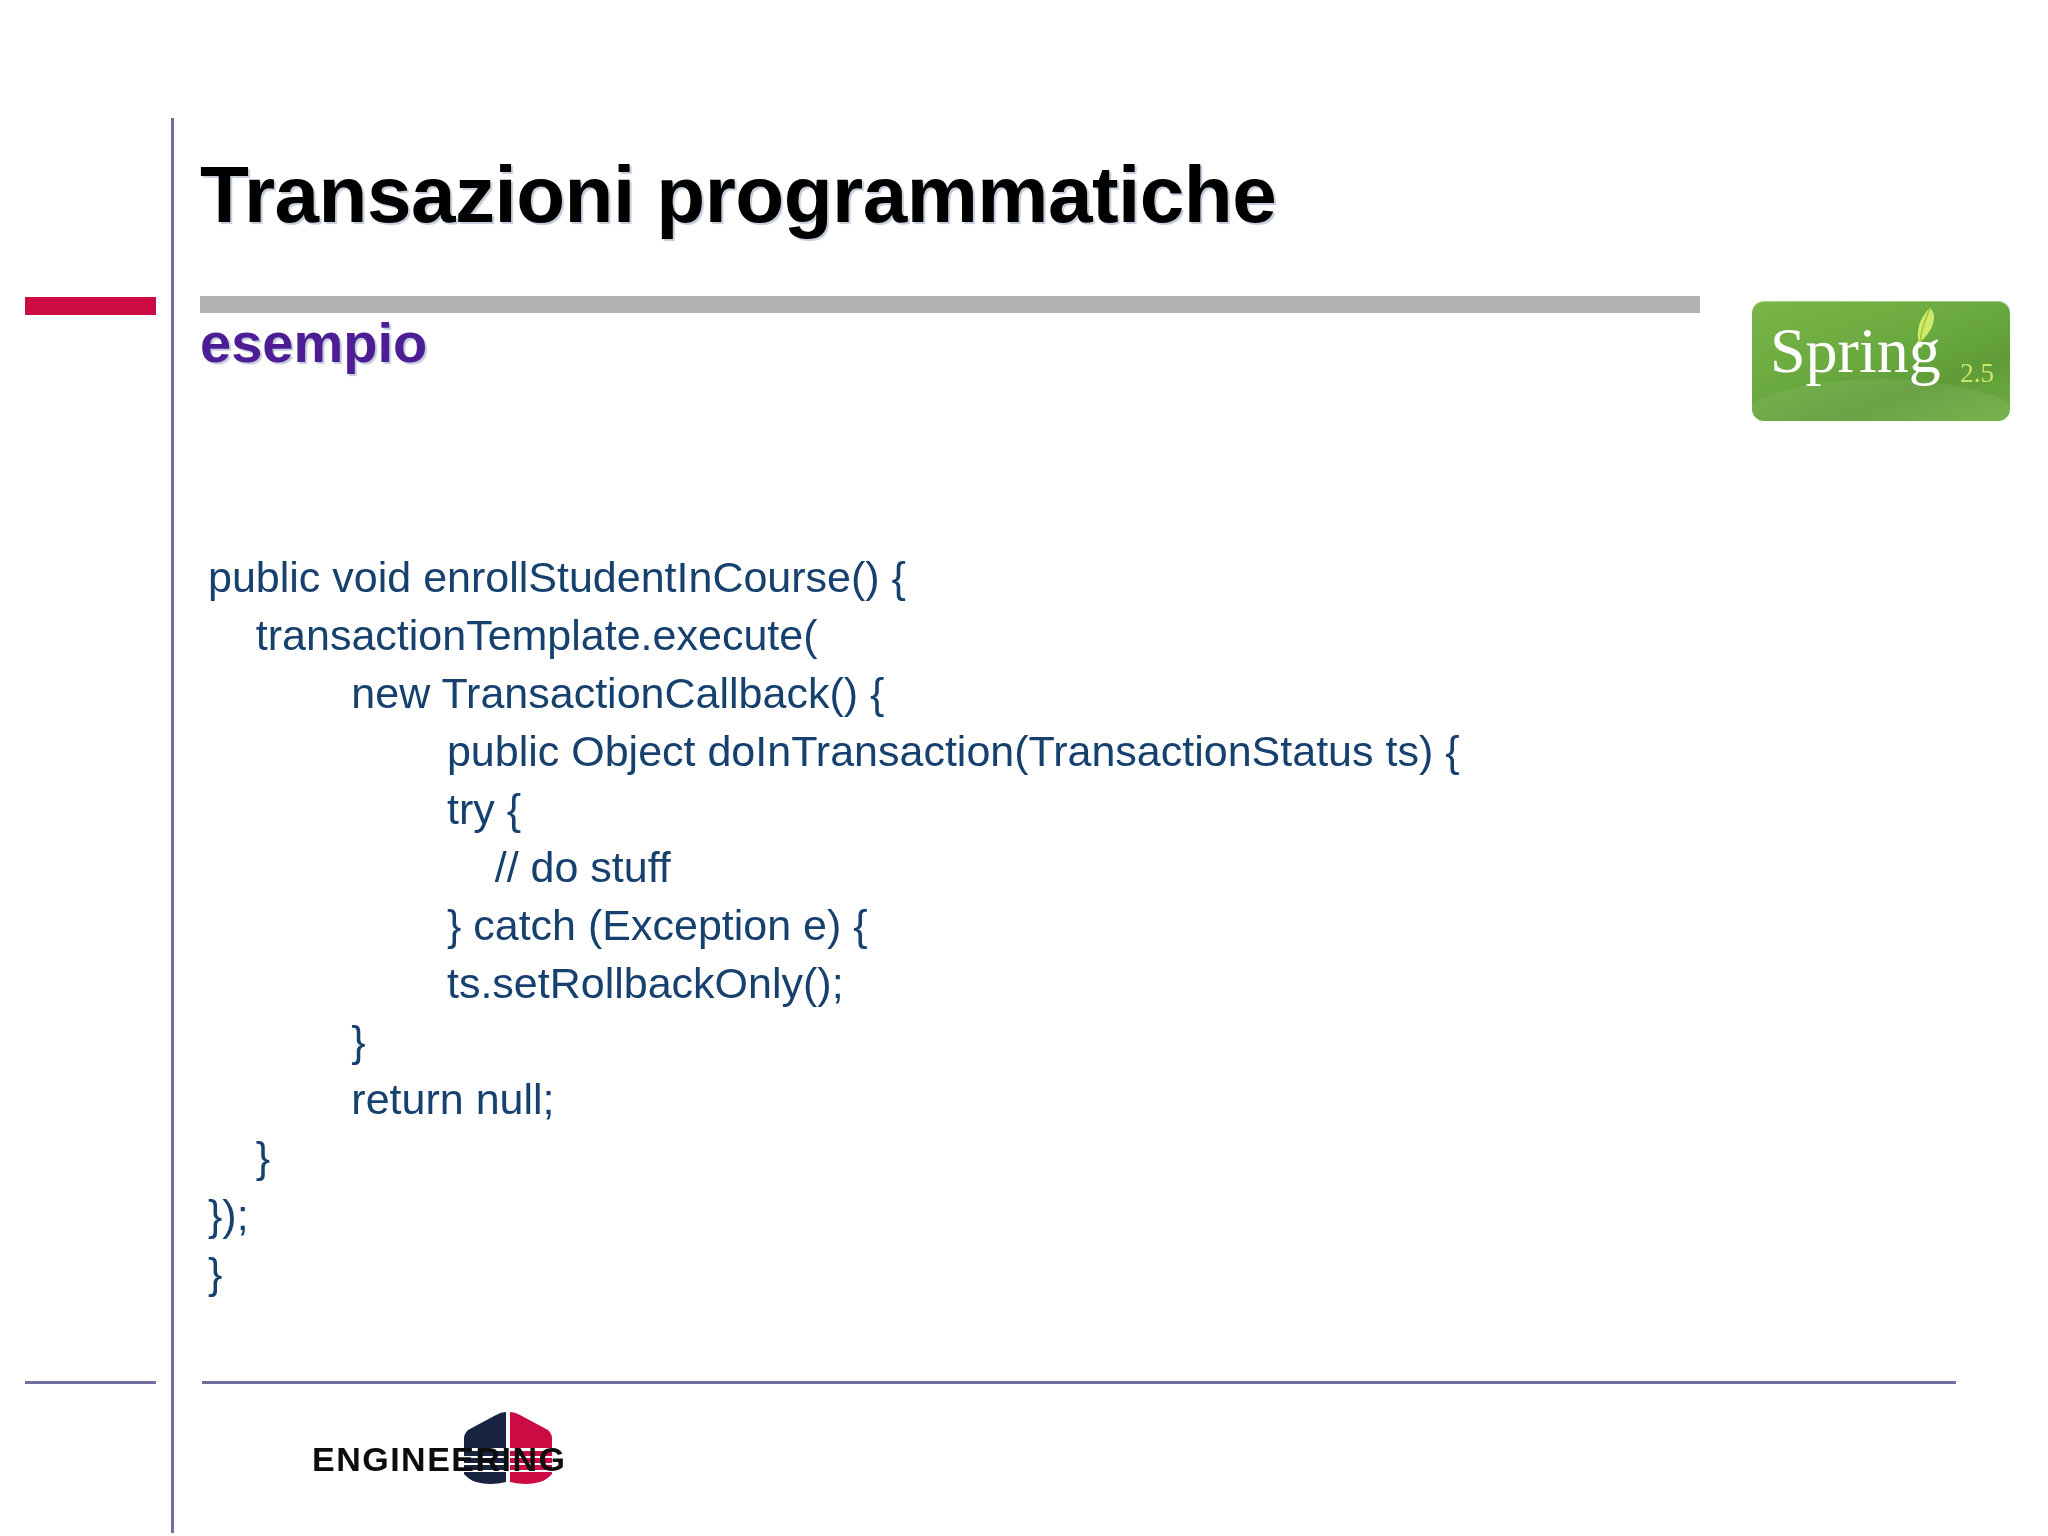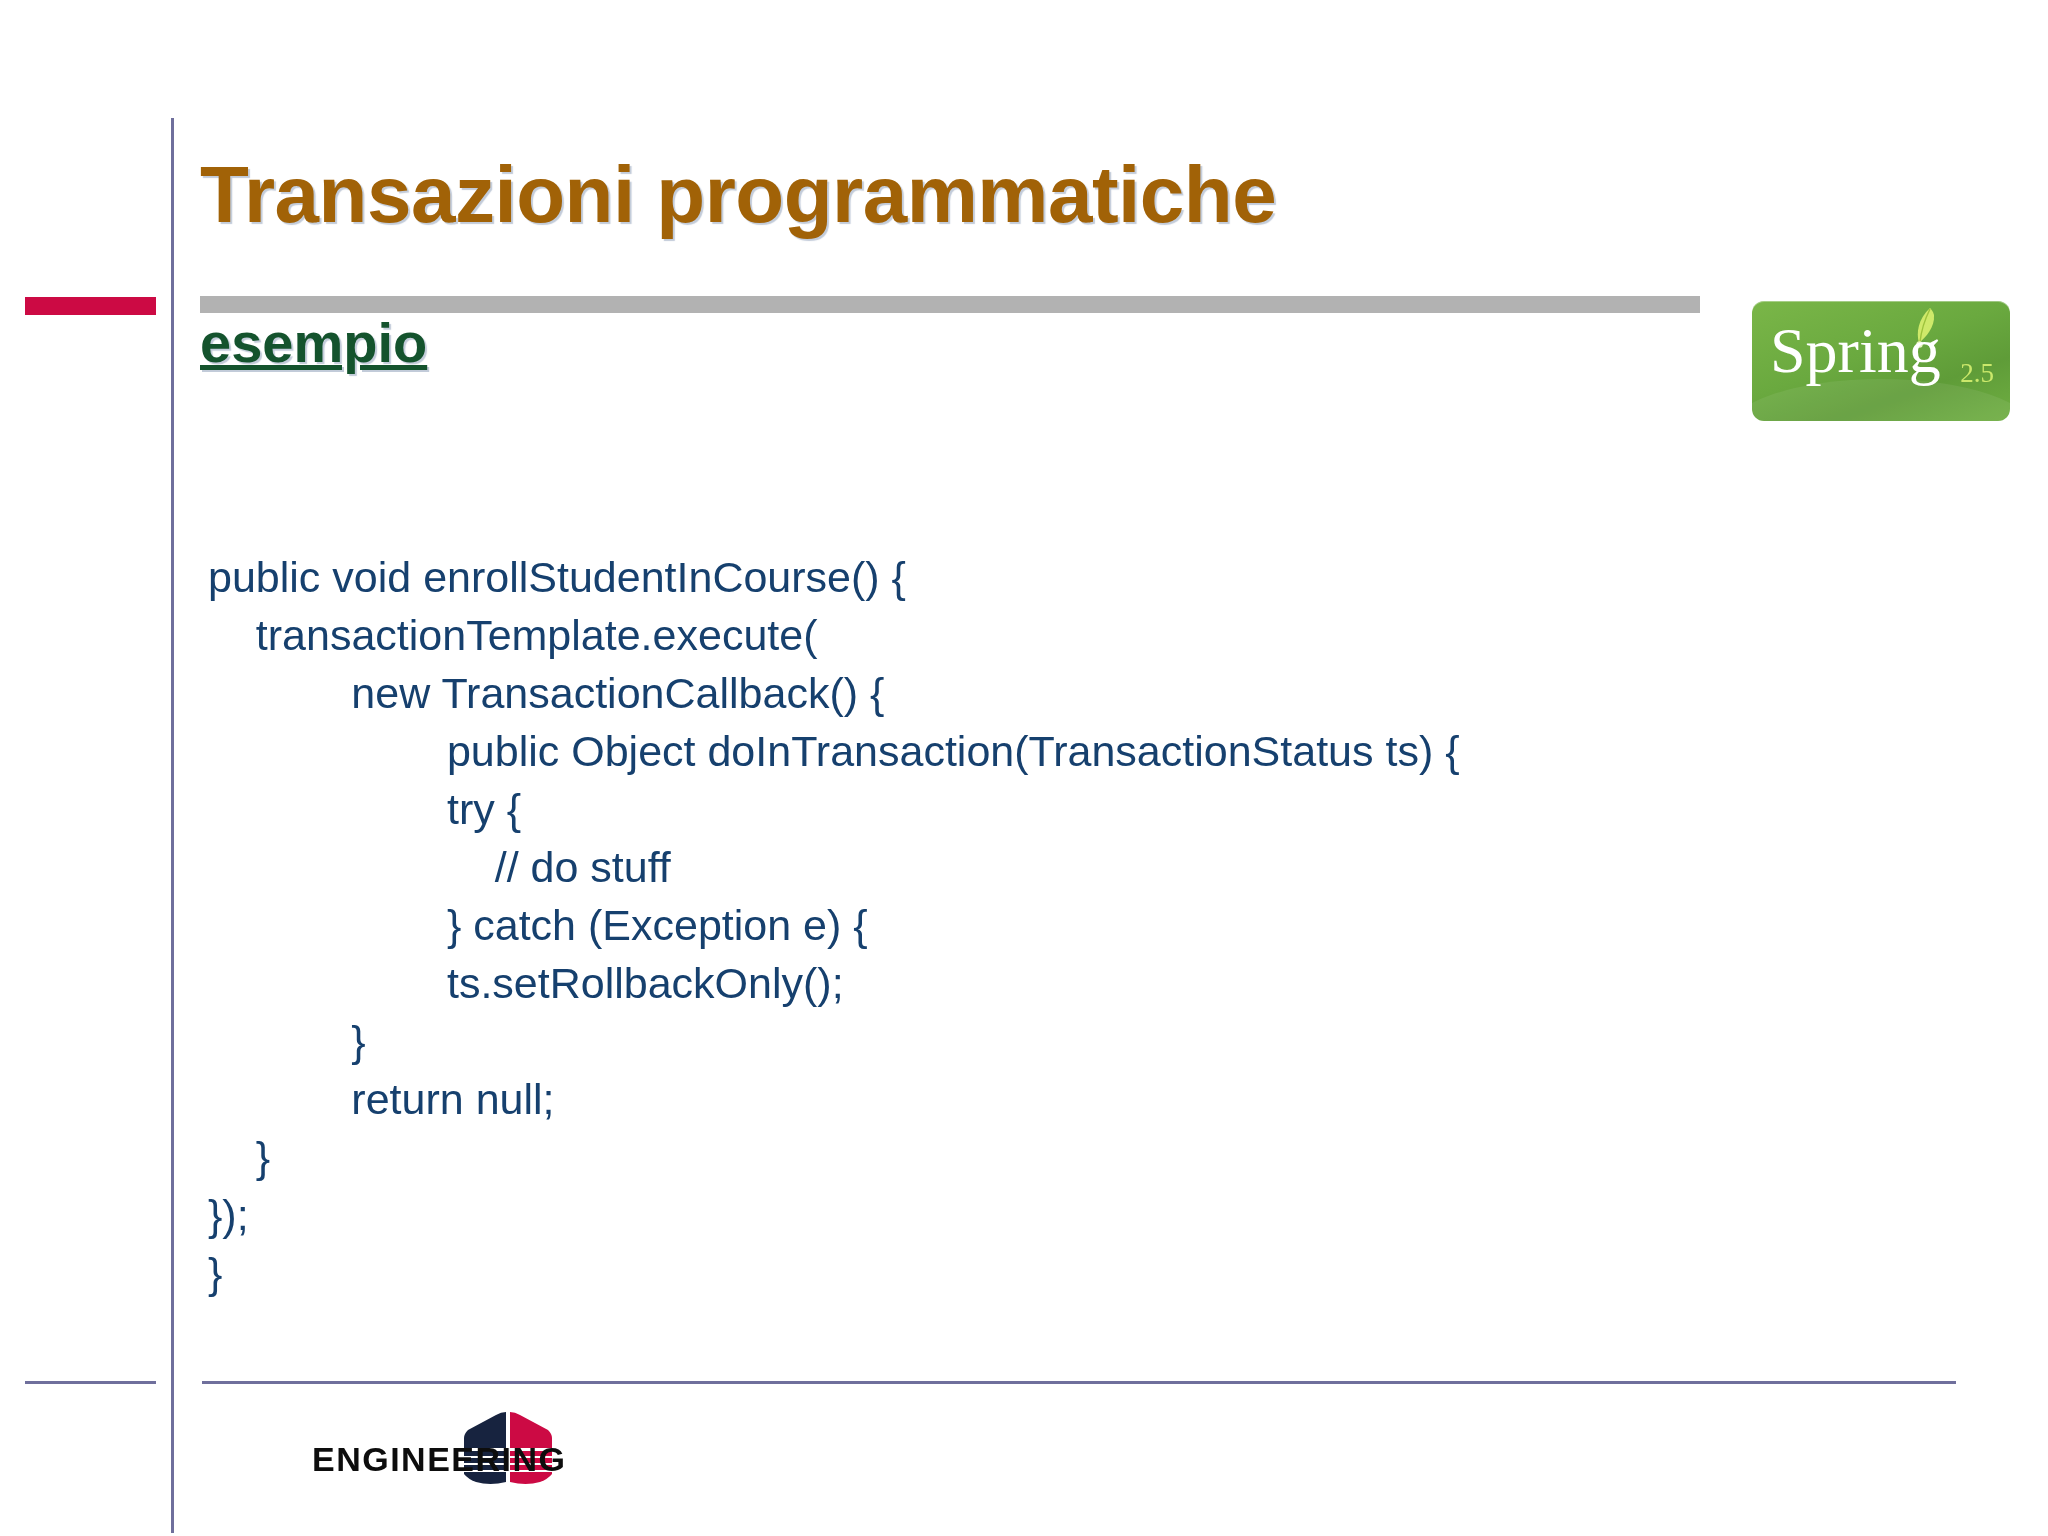--- a/index.html
+++ b/index.html
@@ -175,26 +175,26 @@
 </head>
 <body>
 
 <div id="slide">
 
   <div class="left-rule" style="background: rgb(111, 111, 156);"></div>
 
   <div class="red-bar" style="background: rgb(204, 10, 68);"></div>
 
   <div class="title-block">
-    <div class="slide-title" style="color: #a16207;">Transazioni programmatiche</div>
+    <div class="slide-title" style="color: #000000;">Transazioni programmatiche</div>
   </div>
 
   <div class="title-bar" style="background: rgb(178, 178, 178);"></div>
 
-  <div class="slide-subtitle" style="color: #14532d; text-decoration: underline;">esempio</div>
+  <div class="slide-subtitle" style="color: #4c1d95;">esempio</div>
 
   <div class="spring-logo">
     <div class="sheen"></div>
     <svg class="spring-leaf" viewBox="0 0 30 42">
       <path d="M20 1 C8 12 6 26 9 36 C16 30 25 20 24 8 C23 4 21 2 20 1 Z" fill="#cfe96a"></path>
       <path d="M20 2 C14 14 11 26 10 35" stroke="#9dc23c" stroke-width="1.4" fill="none"></path>
       <circle cx="9.5" cy="37.5" r="3.2" fill="#e8f3c0"></circle>
     </svg>
     <div class="spring-wordmark">Spring</div>
     <div class="spring-version" style="color: rgb(203, 232, 107); margin-left: 48px;">2.5</div>

